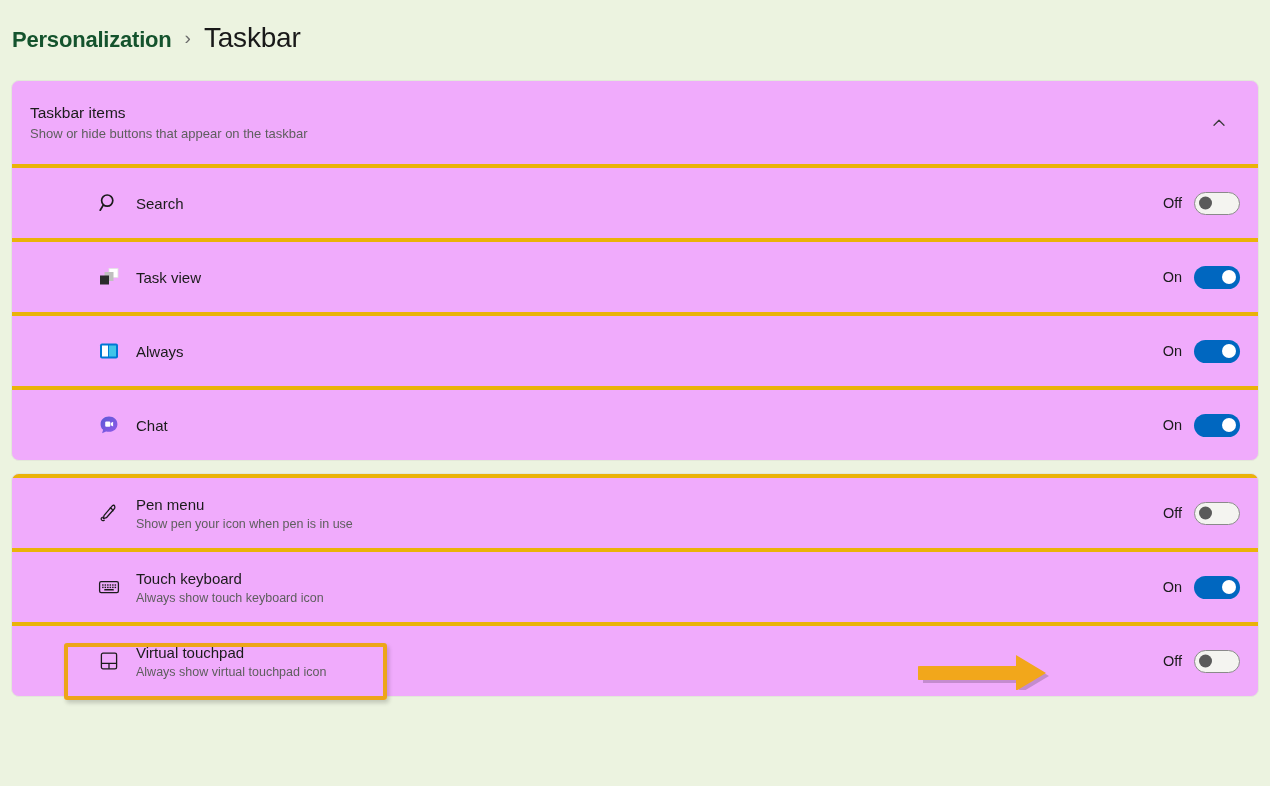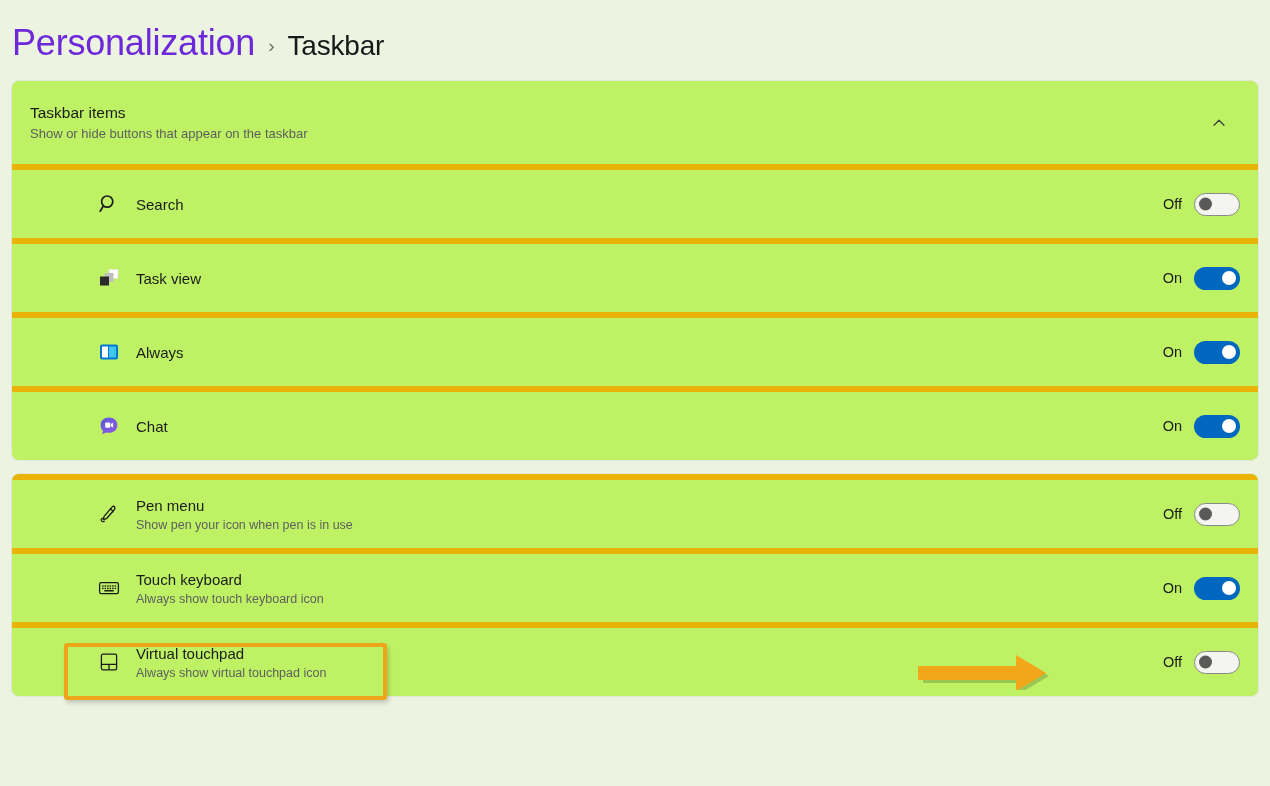--- a/index.html
+++ b/index.html
@@ -19,42 +19,42 @@
 
   
   .breadcrumb {
     display: flex;
     align-items: baseline;
     gap: 13px;
     padding: 22px 0 0 12px;
     height: 80px;
   }
   .crumb-parent {
-    font-size: 36px;
-    font-weight: 400;
-    color: #6d28d9;
+    font-size: 22px;
+    font-weight: 700;
+    color: #14532d;
     letter-spacing: -0.2px;
   }
   .crumb-sep {
     font-size: 19px;
     color: #6b6b6b;
     position: relative;
     top: -3px;
   }
   .crumb-current {
     font-size: 28px;
     font-weight: 400;
     color: #191919;
     letter-spacing: -0.2px;
   }
 
   
   .card {
     margin: 0 11px 12px 11px;
-    background: #bef264;
+    background: #f0abfc;
     border: 1px solid #e3e8d9;
     border-radius: 8px;
     overflow: hidden;
   }
 
   .card-head {
     display: flex;
     align-items: center;
     padding: 20px 18px 20px 18px;
     min-height: 83px;
@@ -80,21 +80,21 @@
     border-radius: 4px;
     flex: 0 0 auto;
     margin-right: 4px;
   }
 
   .row {
     display: flex;
     align-items: center;
     height: 74px;
     padding: 0 18px 0 84px;
-    border-top: 6px solid #eab308;
+    border-top: 4px solid #eab308;
     position: relative;
   }
   .row-icon {
     position: absolute;
     left: 84px;
     width: 26px;
     height: 26px;
     display: flex;
     align-items: center;
     justify-content: center;

